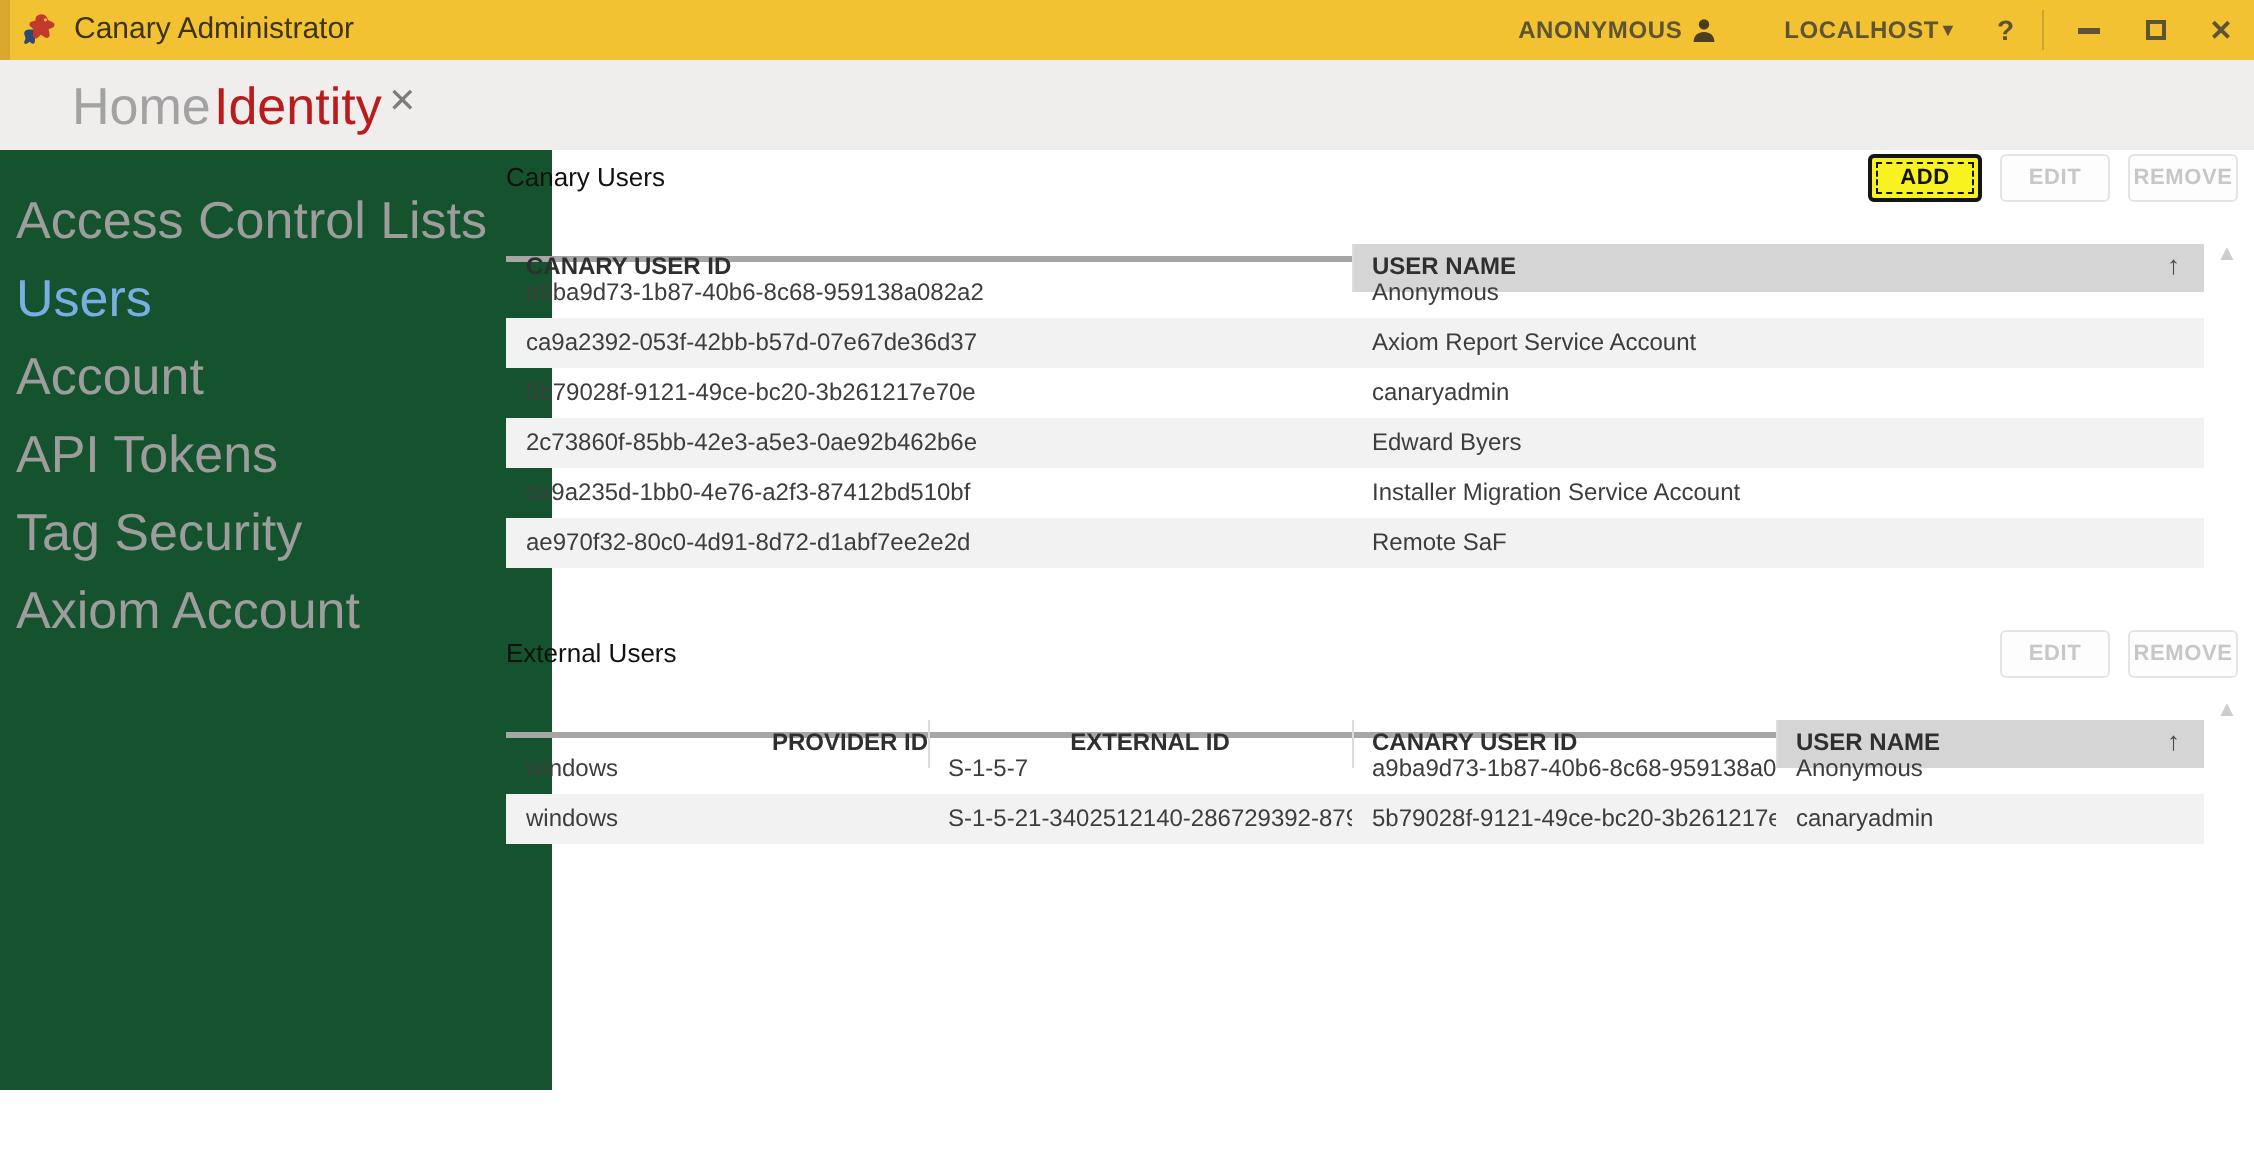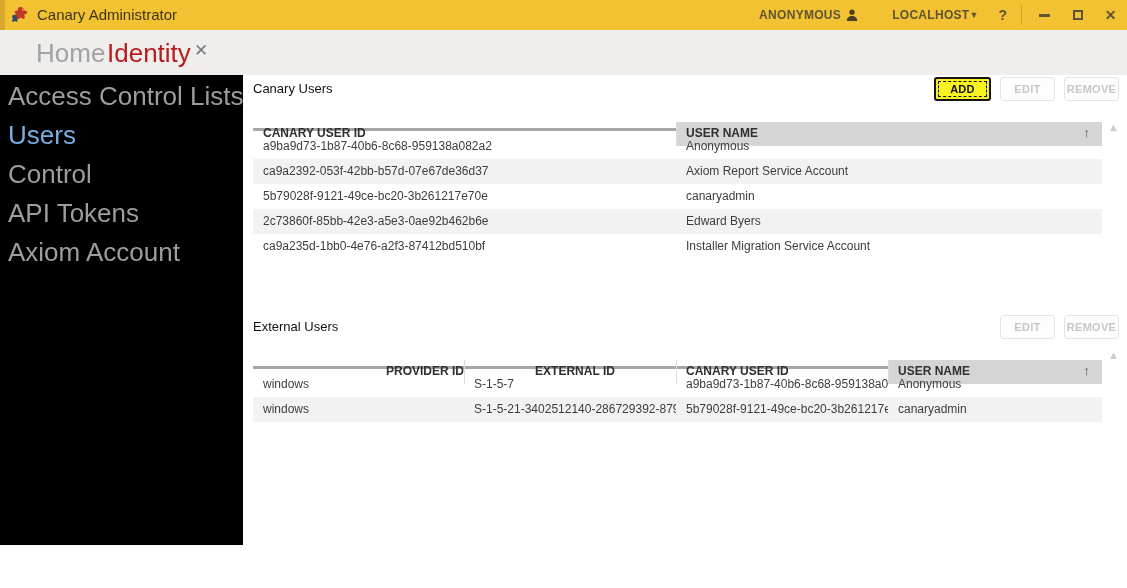--- a/index.html
+++ b/index.html
@@ -27,21 +27,21 @@
   .tb-close-glyph { font-size:14px; font-weight:600; }
 
   
   .tabrow { position:absolute; left:0; top:30px; width:1127px; height:45px; background:#F0EEED; }
   .tab { position:absolute; top:2px; font-size:26px; font-weight:300; line-height:42px; cursor:default; }
   .tab-home { left:8px; color:#A2A2A2;margin-left:28px; }
   .tab-identity { left:88px; color:#b91c1c;margin-left:19px; }
   .tab-close { position:absolute; left:194px; top:11px; font-size:17px; color:#7C7C7C; line-height:20px; }
 
   
-  .sidebar { position:absolute; left:0; top:75px; width:243px; height:470px; background:#000000; padding:2px 0 0 8px; }
+  .sidebar { position:absolute; left:0; top:75px; width:276px; height:470px; background:#14532d; padding:16px 0 0 8px; }
   .side-item { font-size:26px; font-weight:300; line-height:39px; color:#9D9D9D; white-space:nowrap; cursor:default; }
   .side-item.active { color:#79AEE3; }
 
   
   .footer { position:absolute; left:0; top:545px; width:1127px; height:43px; background:#3E3E3E; }
   .foot-item { position:absolute; top:0; font-size:26px; font-weight:300; line-height:43px; cursor:default; }
   .foot-security { left:8px; color:#4E94D4; }
   .foot-config { left:105px; color:#989898; }
 
   
@@ -103,22 +103,23 @@
 
   <div class="tabrow">
     <div class="tab tab-home">Home</div>
     <div class="tab tab-identity">Identity</div>
     <div class="tab-close">✕</div>
   </div>
 
   <div class="sidebar">
     <div class="side-item">Access Control Lists</div>
     <div class="side-item active">Users</div>
-    <div class="side-item">Control</div>
+    <div class="side-item">Account</div>
     <div class="side-item">API Tokens</div>
+    <div class="side-item">Tag Security</div>
     <div class="side-item">Axiom Account</div>
   </div>
 
   <div class="section-title" style="left:253px; top:81px;">Canary Users</div>
 
   <button class="btn btn-add" style="">ADD</button>
   <button class="btn btn-disabled" style="left:1000px; top:77px; width:55px;">EDIT</button>
   <button class="btn btn-disabled" style="left:1064px; top:77px; width:55px;">REMOVE</button>
 
   <div class="thead" style="top:107px;">
@@ -141,20 +142,24 @@
     <div class="td" style="left:0; width:423px;">5b79028f-9121-49ce-bc20-3b261217e70e</div>
     <div class="td" style="left:423px; width:426px;">canaryadmin</div>
   </div>
   <div class="trow alt" style="top:209px;">
     <div class="td" style="left:0; width:423px;">2c73860f-85bb-42e3-a5e3-0ae92b462b6e</div>
     <div class="td" style="left:423px; width:426px;">Edward Byers</div>
   </div>
   <div class="trow" style="top:234px;">
     <div class="td" style="left:0; width:423px;">ca9a235d-1bb0-4e76-a2f3-87412bd510bf</div>
     <div class="td" style="left:423px; width:426px;">Installer Migration Service Account</div>
+  </div>
+  <div class="trow alt" style="top:259px;">
+    <div class="td" style="left:0; width:423px;">ae970f32-80c0-4d91-8d72-d1abf7ee2e2d</div>
+    <div class="td" style="left:423px; width:426px;">Remote SaF</div>
   </div>
 
   <div class="scroll-up" style="left:1108px; top:121px;">▲</div>
 
   <div class="section-title" style="left:253px; top:319px;">External Users</div>
 
   <button class="btn btn-disabled" style="left:1000px; top:315px; width:55px;">EDIT</button>
   <button class="btn btn-disabled" style="left:1064px; top:315px; width:55px;">REMOVE</button>
 
   <div class="thead" style="top:345px;">

